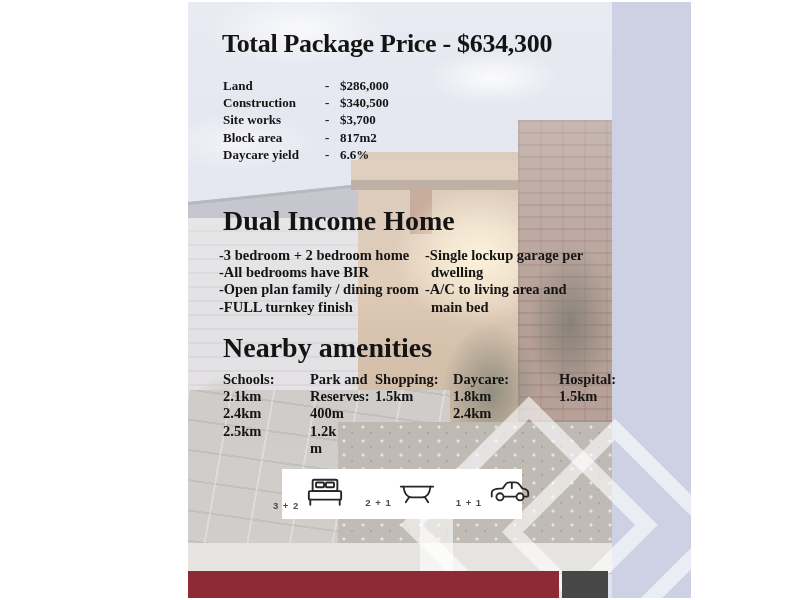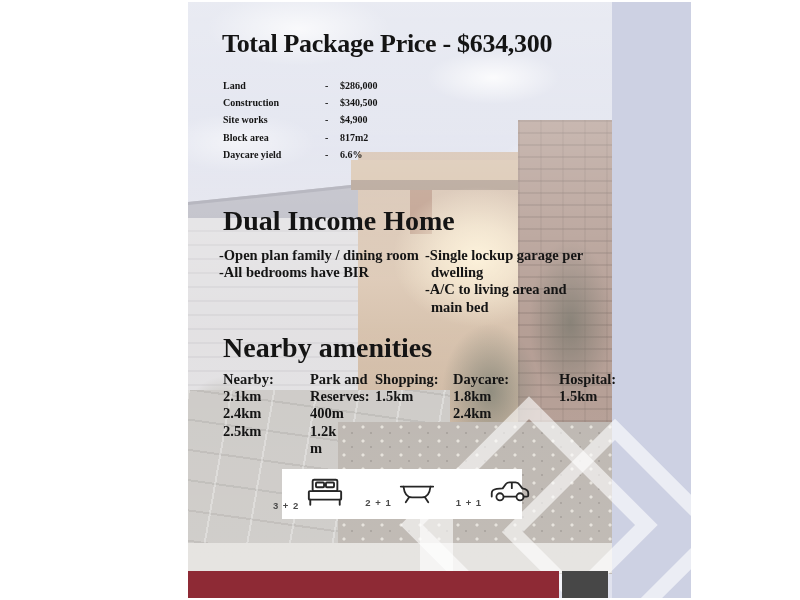--- a/index.html
+++ b/index.html
@@ -56,21 +56,21 @@
       rgba(255,255,255,.34) 55%,rgba(255,255,255,.38) 100%);}
   
   .wm-d1{left:250px;top:432px;width:150px;height:150px;
     border:16px solid rgba(255,255,255,.6);transform:rotate(45deg);}
   .wm-d2{left:347px;top:450px;width:130px;height:130px;
     border:15px solid rgba(255,255,255,.6);transform:rotate(45deg);}
   .wm-stem{left:232px;top:502px;width:33px;height:69px;background:rgba(255,255,255,.6);}
   
   .content{color:#141414;}
   .title{left:34px;top:27px;font-size:26px;font-weight:bold;white-space:nowrap;letter-spacing:-0.3px;}
-  .prices{left:35px;top:75px;font-size:10px;font-weight:bold;}
+  .prices{left:35px;top:75px;font-size:13px;font-weight:bold;}
   .price-row{display:flex;line-height:17.2px;white-space:nowrap;}
   .price-label{width:102px;}
   .price-dash{width:15px;}
   .heading{font-size:28px;font-weight:bold;white-space:nowrap;}
   .h-dual{left:35px;top:203px;}
   .h-amen{left:35px;top:330px;}
   .feat{font-size:14.5px;font-weight:bold;line-height:17.2px;}
   .feat div{white-space:nowrap;}
   .feat-left{left:31px;top:245px;width:210px;}
   .feat-right{left:237px;top:245px;width:175px;}
@@ -125,52 +125,54 @@
       <span class="price-value">$286,000</span>
     </div>
     <div class="price-row">
       <span class="price-label">Construction</span>
       <span class="price-dash">-</span>
       <span class="price-value">$340,500</span>
     </div>
     <div class="price-row">
       <span class="price-label">Site works</span>
       <span class="price-dash">-</span>
-      <span class="price-value">$4,900</span>
+      <span class="price-value">$3,700</span>
     </div>
     <div class="price-row">
       <span class="price-label">Block area</span>
       <span class="price-dash">-</span>
       <span class="price-value">817m2</span>
     </div>
     <div class="price-row">
       <span class="price-label">Daycare yield</span>
       <span class="price-dash">-</span>
       <span class="price-value">6.6%</span>
     </div>
   </div>
 
   <div class="abs content heading h-dual">Dual Income Home</div>
 
   <div class="abs content feat feat-left">
+    <div>-3 bedroom + 2 bedroom home</div>
+    <div>-All bedrooms have BIR</div>
     <div>-Open plan family / dining room</div>
-    <div>-All bedrooms have BIR</div>
+    <div>-FULL turnkey finish</div>
   </div>
 
   <div class="abs content feat feat-right">
     <div>-Single lockup garage per</div>
     <div class="cont">dwelling</div>
     <div>-A/C to living area and</div>
     <div class="cont">main bed</div>
   </div>
 
   <div class="abs content heading h-amen">Nearby amenities</div>
 
   <div class="abs content amen-col amen-1">
-    <div>Nearby:</div>
+    <div>Schools:</div>
     <div>2.1km</div>
     <div>2.4km</div>
     <div>2.5km</div>
     <div></div>
   </div>
   <div class="abs content amen-col amen-2">
     <div>Park and</div>
     <div>Reserves:</div>
     <div>400m</div>
     <div>1.2k</div>

